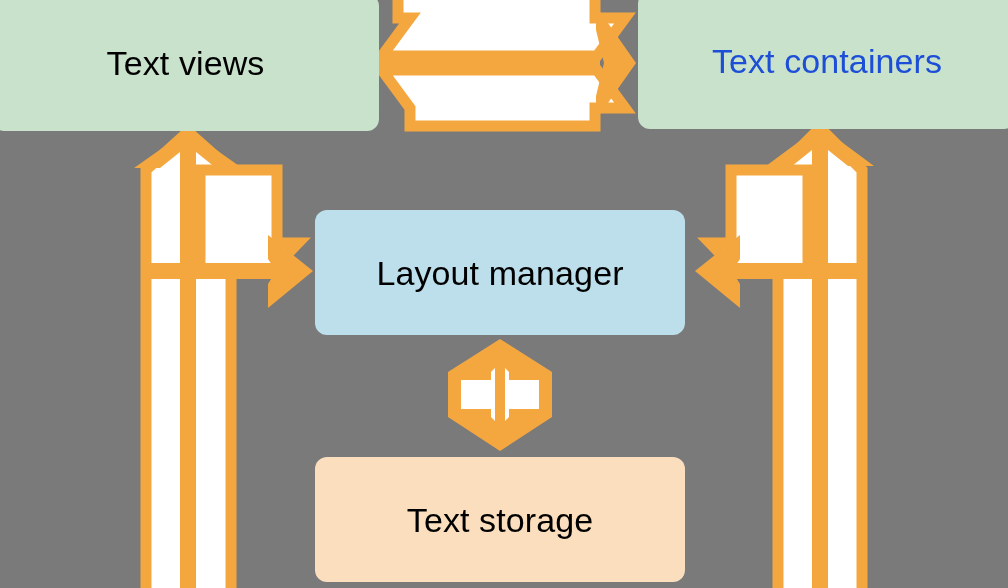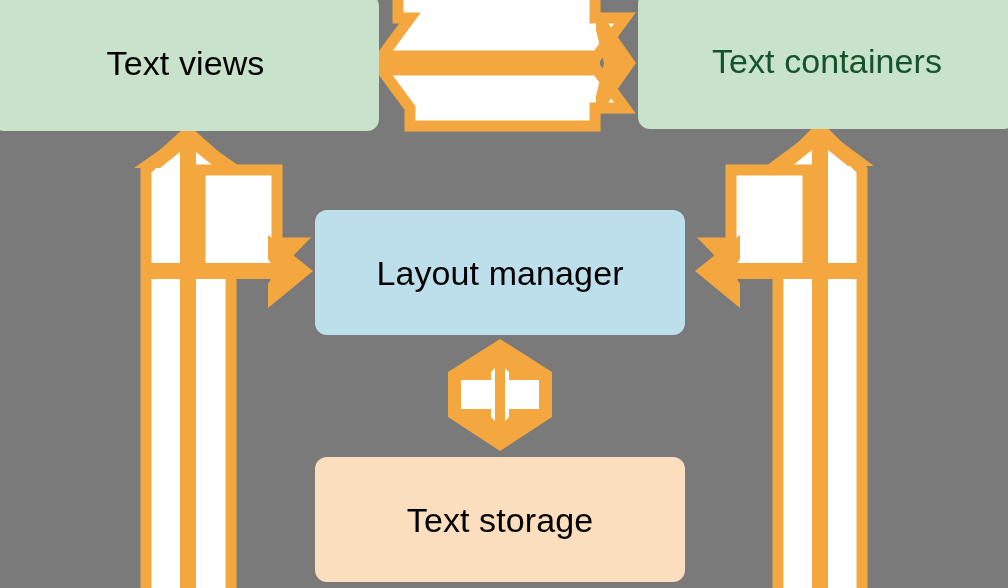--- a/index.html
+++ b/index.html
@@ -171,21 +171,21 @@
                Z"></path>
     </g>
 
   </svg>
 
   <div class="node-box" id="box-text-views" style="background:#c8e2cb;">
     <span class="node-label" style="color: rgb(0, 0, 0);">Text views</span>
   </div>
 
   <div class="node-box" id="box-text-containers" style="background:#c8e2cb;">
-    <span class="node-label" style="color: #14532d;">Text containers</span>
+    <span class="node-label" style="color: #1d4ed8;">Text containers</span>
   </div>
 
   <div class="node-box" id="box-layout-manager" style="background:#bcdfeb;">
     <span class="node-label" style="color: rgb(0, 0, 0);">Layout manager</span>
   </div>
 
   <div class="node-box" id="box-text-storage" style="background:#fadebd;">
     <span class="node-label" style="color: rgb(0, 0, 0);">Text storage</span>
   </div>
 

